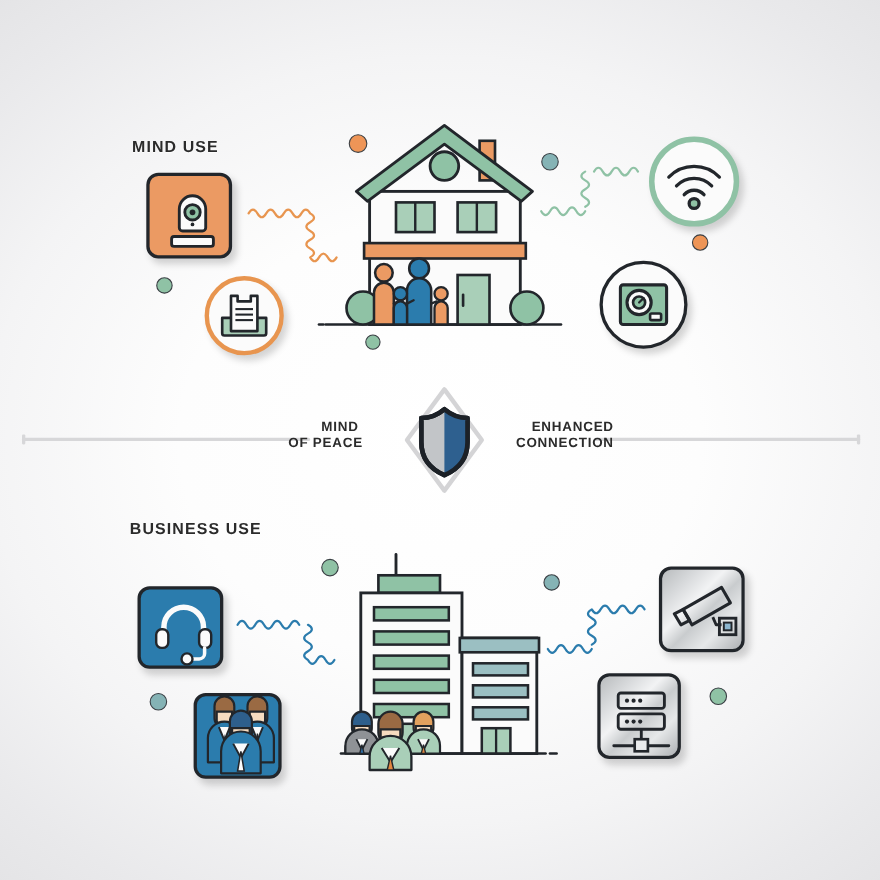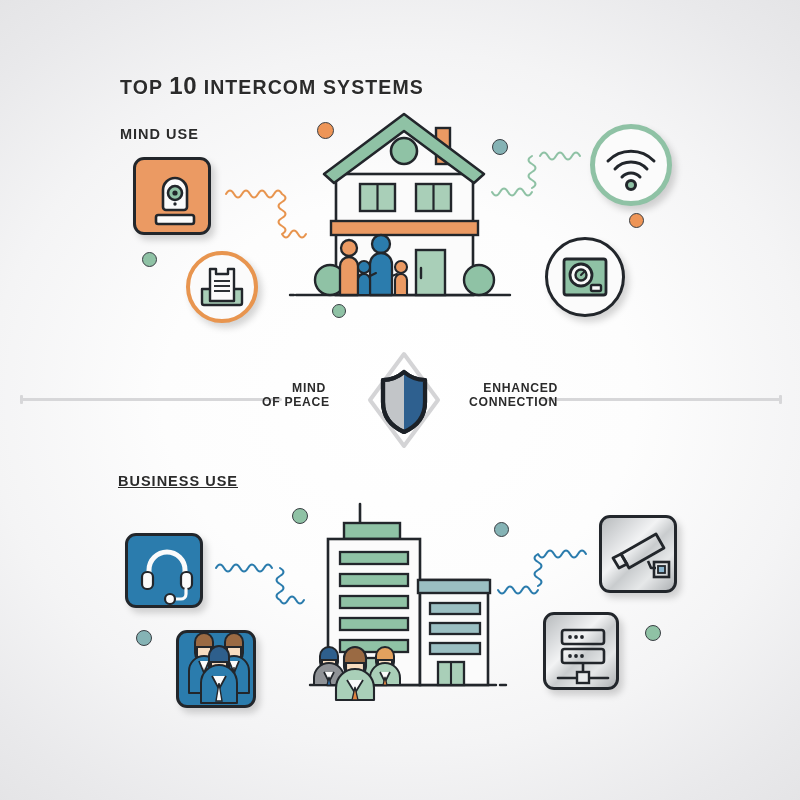--- a/index.html
+++ b/index.html
@@ -68,23 +68,20 @@
   .dot.teal{background:#85b3b5;}
 
   svg{display:block;overflow:visible;}
   .noselect{user-select:none;}
 </style>
 </head>
 <body>
 
 <div id="stage">
 
-  <div class="abs title noselect">
-    <span>TOP </span><span class="num">10</span><span> INTERCOM SYSTEMS</span>
-  </div>
 
   <div class="abs sectionlabel noselect" style="left:120px;top:126px;">MIND USE</div>
 
   <svg class="abs" style="left:224px;top:176px;" width="86" height="70">
     <path d="M2,18 q4,-7 8,0 t8,0 t8,0 t8,0 t8,0 t8,0 t8,0
              M58,18 q7,4 0,8 t0,8 t0,8 t0,8 t0,8
              M58,58 q4,7 8,0 t8,0 t8,0" fill="none" stroke="#e8954f" stroke-width="2" stroke-linecap="round"></path>
   </svg>
 
   <svg class="abs" style="left:486px;top:148px;" width="96" height="64">
@@ -205,21 +202,21 @@
     <div>CONNECTION</div>
   </div>
 
   <svg class="abs" style="left:364px;top:350px;" width="80" height="100">
     <path d="M40,4 L74,50 L40,96 L6,50 Z" fill="none" stroke="#d4d4d6" stroke-width="4" stroke-linejoin="round"></path>
     <path d="M40,22 C33,28 25,30 19,30 L19,52 C19,70 31,78 40,82 C49,78 61,70 61,52 L61,30 C55,30 47,28 40,22 Z" fill="#c2c5c8" stroke="#1c2127" stroke-width="4.2" stroke-linejoin="round"></path>
     <path d="M40,22 C47,28 55,30 61,30 L61,52 C61,70 49,78 40,82 Z" fill="#2e608f"></path>
     <path d="M40,22 C33,28 25,30 19,30 L19,52 C19,70 31,78 40,82 C49,78 61,70 61,52 L61,30 C55,30 47,28 40,22 Z" fill="none" stroke="#1c2127" stroke-width="4.2" stroke-linejoin="round"></path>
   </svg>
 
-  <div class="abs sectionlabel noselect" style="left:118px;top:473px;text-decoration:underline;">BUSINESS USE</div>
+  <div class="abs sectionlabel noselect" style="left:118px;top:473px;">BUSINESS USE</div>
 
   <svg class="abs" style="left:214px;top:556px;" width="96" height="60">
     <path d="M2,12 q4,-7 8,0 t8,0 t8,0 t8,0 t8,0 t8,0 t8,0
              M66,12 q7,4 0,8 t0,8 t0,8 t0,8
              M66,44 q4,7 8,0 t8,0 t8,0" fill="none" stroke="#2b7cad" stroke-width="2" stroke-linecap="round"></path>
   </svg>
 
   <svg class="abs" style="left:494px;top:546px;" width="94" height="62">
     <path d="M92,8 q-4,-7 -8,0 t-8,0 t-8,0 t-8,0 t-8,0 t-8,0
              M44,8 q-7,4 0,8 t0,8 t0,8 t0,8

